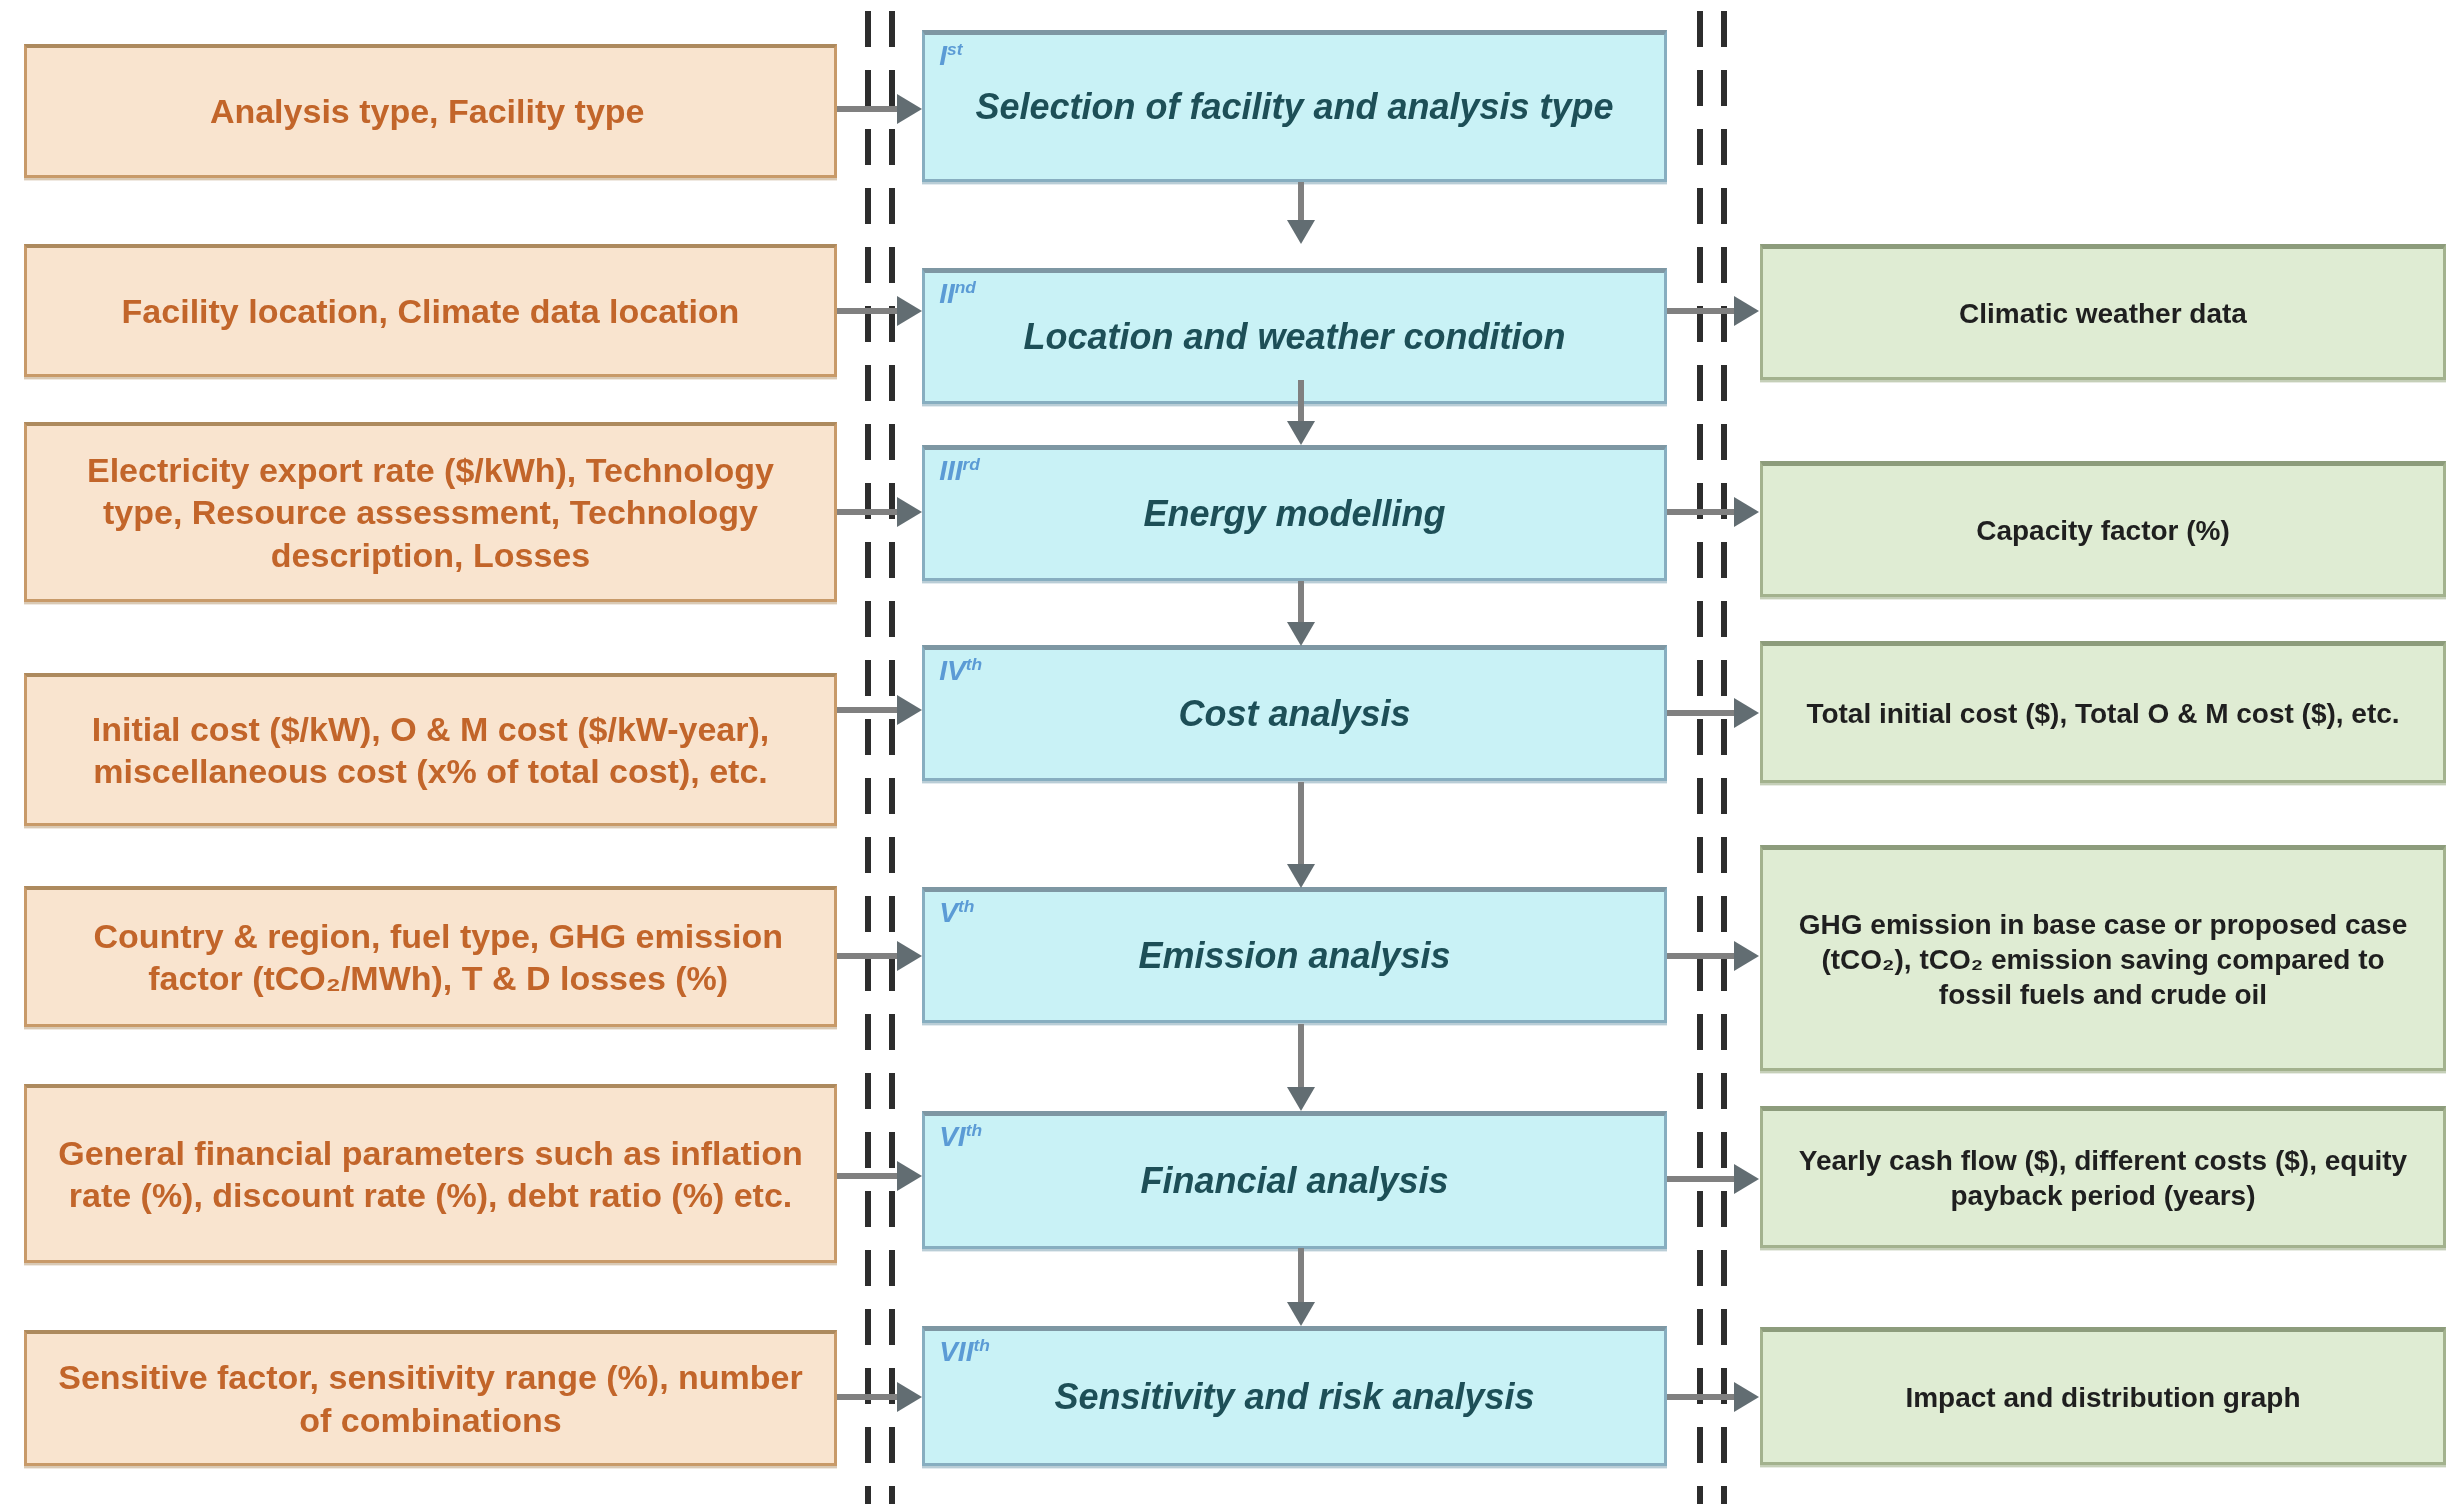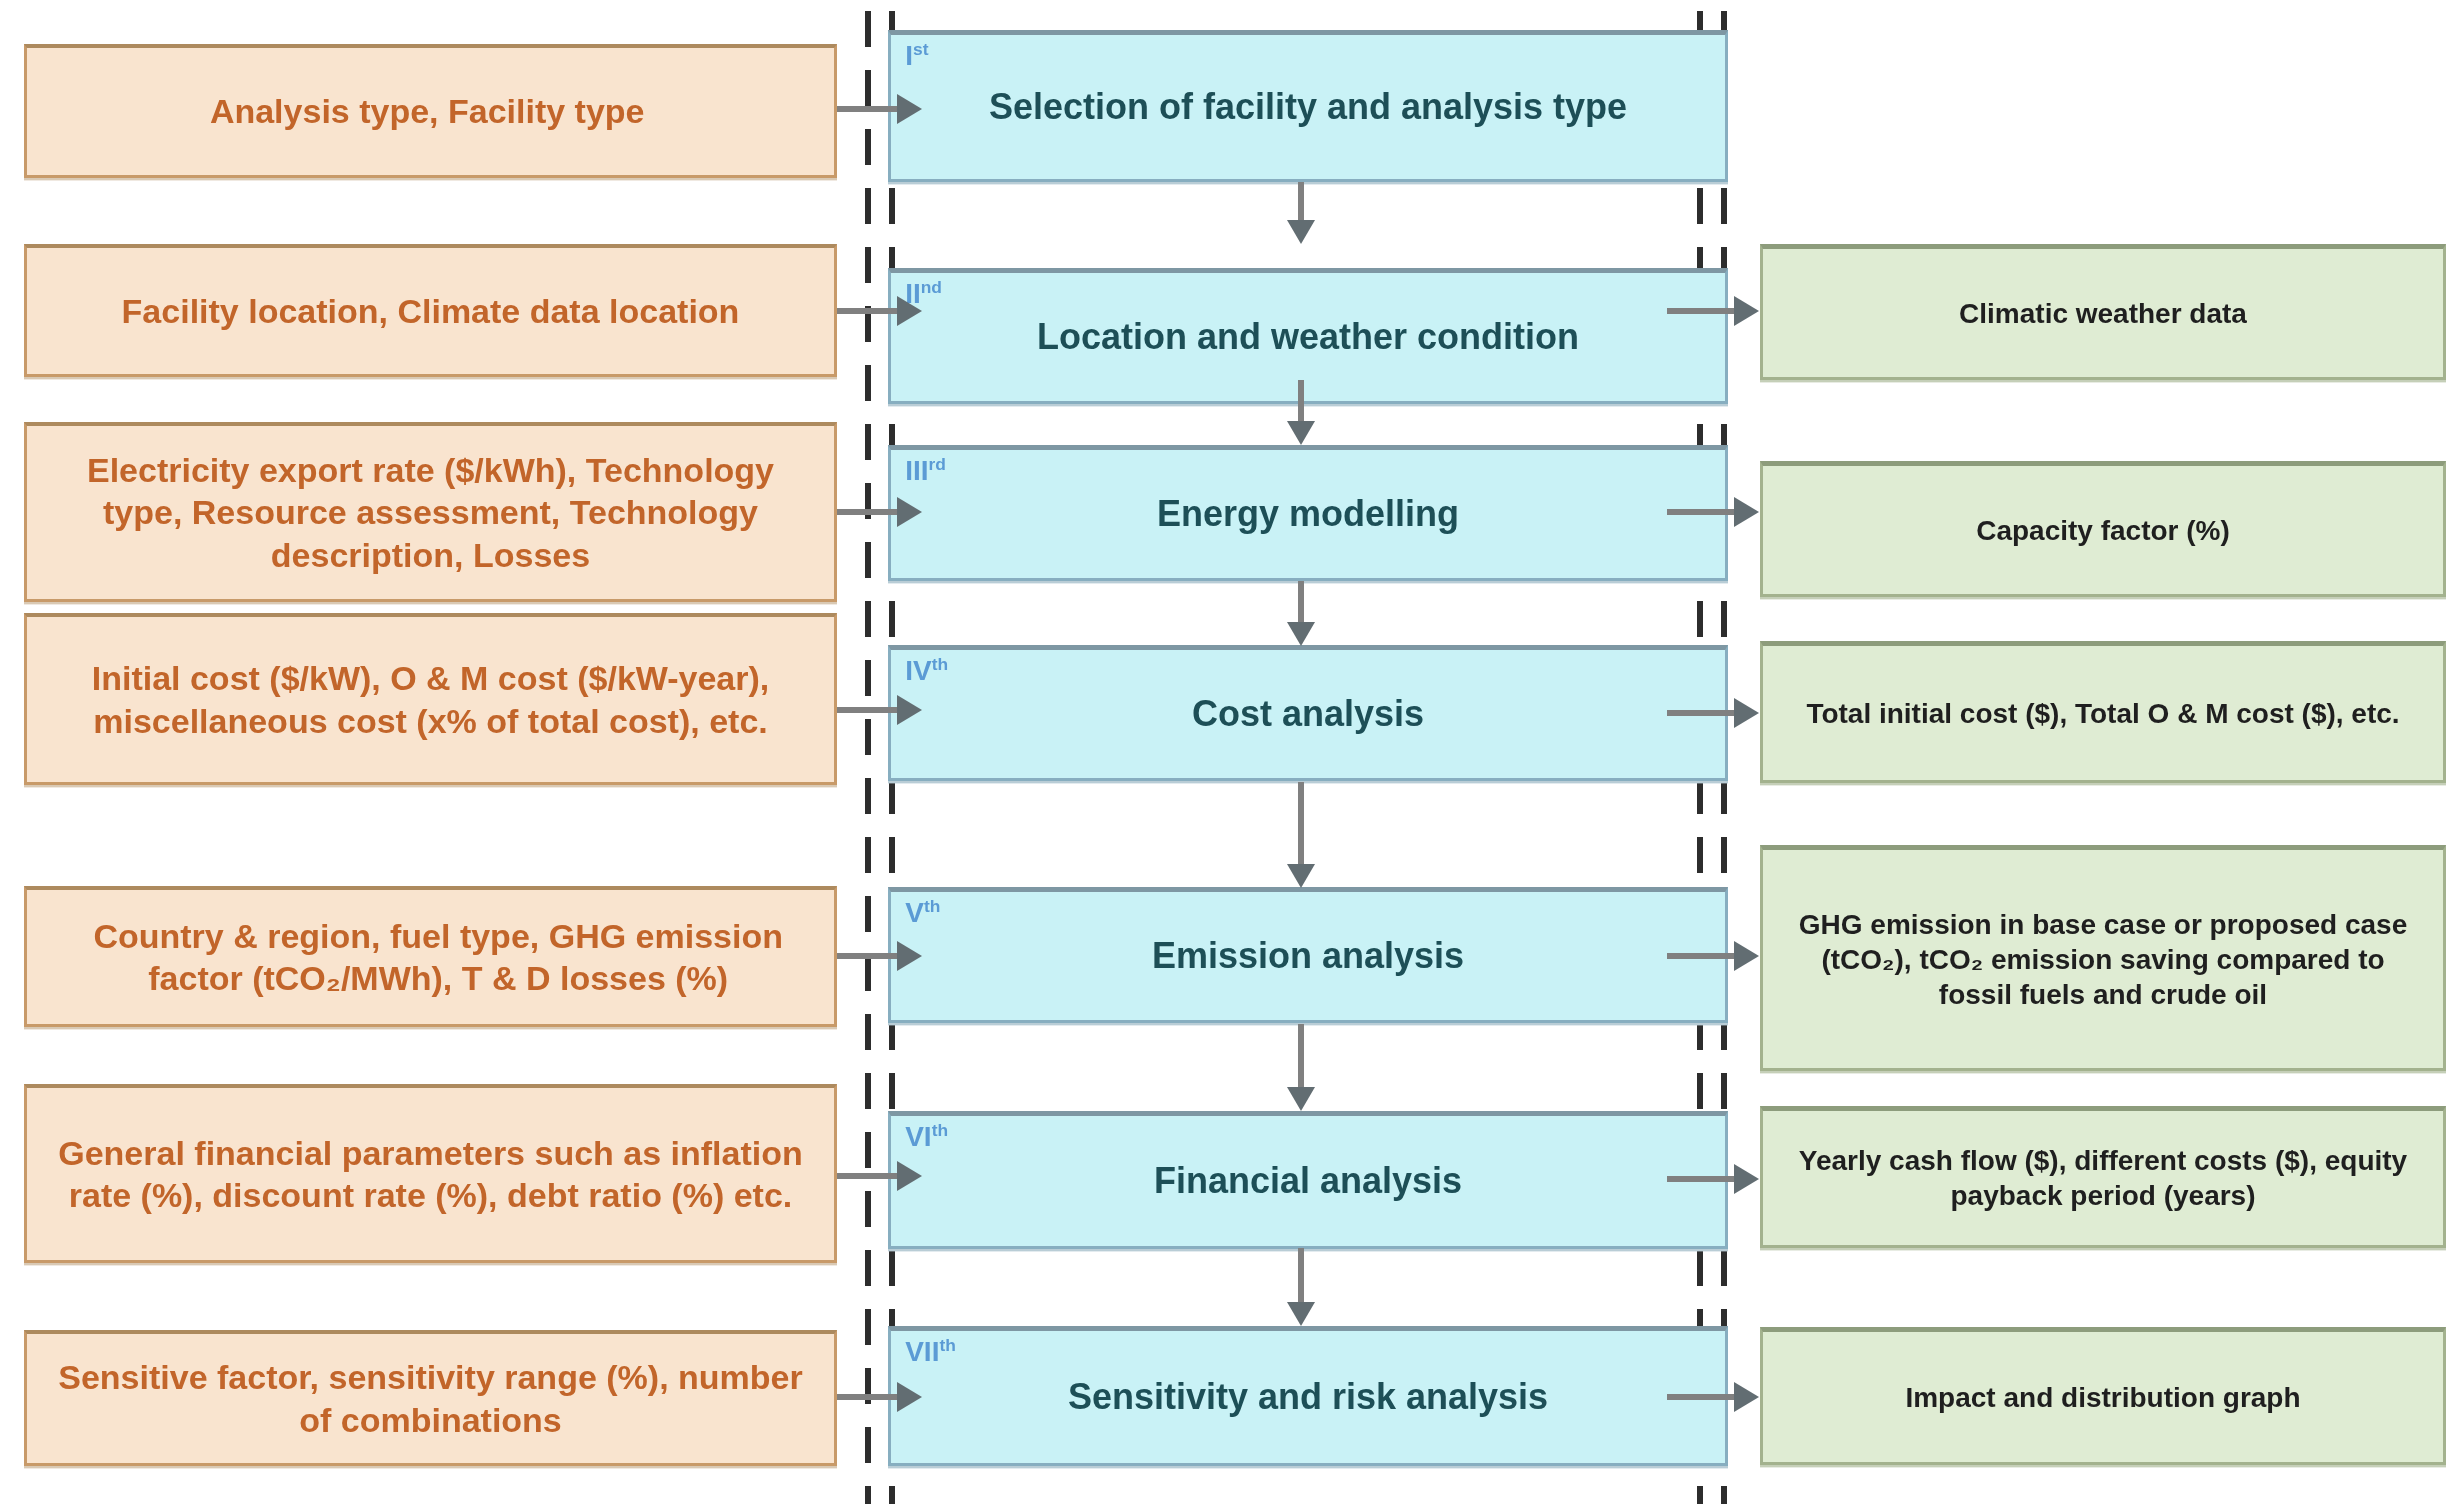--- a/index.html
+++ b/index.html
@@ -33,27 +33,27 @@
   .input-box{
     left:24px; width:813px;
     background:var(--input-fill,#f9e4cf);
     border:3.2px solid var(--input-border,#c89a69);
     border-top:4.7px solid #ad8a5e;
     box-shadow:0 2.4px 0 #d9c9b4;
     color:var(--input-text,#c2652a);
     font-size:34px; font-weight:700; line-height:1.24;
   }
   .process-box{
-    left:888px; width:840px;
+    left:922px; width:745px;
     background:var(--process-fill,#c9f2f6);
     border:3.2px solid var(--process-border,#87aec0);
     border-top:5.5px solid #7e97a3;
     box-shadow:0 2.4px 0 #b9cdd6;
     color:var(--process-text,#1d4f57);
-    font-size:36px; font-weight:700; line-height:1.2;
+    font-size:36px; font-weight:700; line-height:1.2;font-style:italic;
   }
   .output-box{
     left:1760px; width:686px;
     background:var(--output-fill,#dfecd3);
     border:3.2px solid var(--output-border,#a3b28e);
     border-top:5.5px solid #8d9c7c;
     box-shadow:0 2.4px 0 #c5cfb8;
     color:var(--output-text,#1f1f1f);
     font-size:28px; font-weight:700; line-height:1.25;
   }
@@ -130,21 +130,21 @@
     <span>Electricity export rate ($/kWh), Technology type, Resource assessment, Technology description, Losses</span>
   </div>
   <div class="box process-box" style="top:445px;height:136px;">
     <span class="numeral"><span>III</span><sup>rd</sup></span>
     <span>Energy modelling</span>
   </div>
   <div class="box output-box" style="top:461px;height:136px;">
     <span>Capacity factor (%)</span>
   </div>
 
-  <div class="box input-box" style="top:613px;height:172px;">
+  <div class="box input-box" style="top:673px;height:153px;">
     <span>Initial cost ($/kW), O &amp; M cost ($/kW-year), miscellaneous cost (x% of total cost), etc.</span>
   </div>
   <div class="box process-box" style="top:645px;height:136px;">
     <span class="numeral"><span>IV</span><sup>th</sup></span>
     <span>Cost analysis</span>
   </div>
   <div class="box output-box" style="top:641px;height:142px;">
     <span>Total initial cost ($), Total O &amp; M cost ($), etc.</span>
   </div>
 

